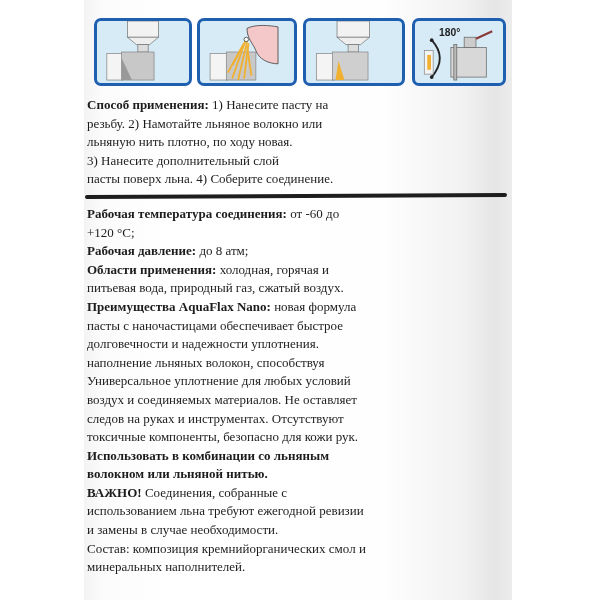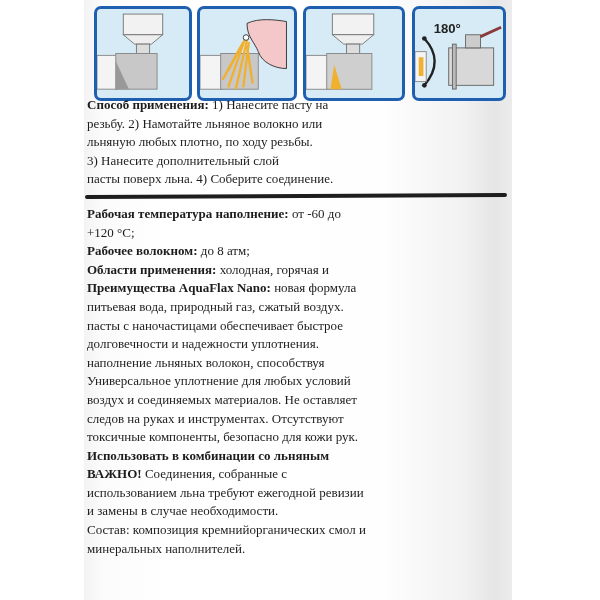--- a/index.html
+++ b/index.html
@@ -10,21 +10,21 @@
   }
   .tube {
     position: absolute; left: 84px; top: 0; width: 428px; height: 600px;
     background: linear-gradient(to right, #f3f3f3 0%, #fbfbfb 4%, #ffffff 20%, #fefefe 70%, #f2f2f2 88%, #e6e6e6 96%, #ececec 100%);
     overflow: hidden;
   }
   .icons {
     position: absolute; left: 10px; top: 6px; height: 88px; width: 412px;
   }
   .panel {
-    position: absolute; top: 0; height: 95px;
+    position: absolute; top: 12px; height: 68px;
     border: 3px solid #1f5fb0; border-radius: 7px;
     background: #d6ebf6; box-sizing: border-box; overflow: hidden;
   }
   .panel svg { position: absolute; left: 0; top: 0; width: 100%; height: 100%; }
   .p1 { left: 0; width: 98px; }
   .p2 { left: 103px; width: 100px; }
   .p3 { left: 209px; width: 102px; }
   .p4 { left: 318px; width: 94px; }
 
   .text {
@@ -96,42 +96,43 @@
         <rect x="40" y="32" width="4" height="48" fill="#bbb" stroke="#666" stroke-width="1"></rect>
         <rect x="54" y="22" width="16" height="14" fill="#ccc" stroke="#666" stroke-width="1"></rect>
         <line x1="70" y1="24" x2="92" y2="14" stroke="#8a3a3a" stroke-width="3"></line>
       </svg>
     </div>
   </div>
 
   <div class="text">
     <p><b>Способ применения:</b><span> 1) Нанесите пасту на</span></p>
     <p>резьбу. 2) Намотайте льняное волокно или</p>
-    <p>льняную любых плотно, по ходу резьбы.</p>
+    <p>льняную нить плотно, по ходу новая.</p>
     <p>3) Нанесите дополнительный слой</p>
     <p>пасты поверх льна. 4) Соберите соединение.</p>
 
     <div class="rule"></div>
 
-    <p><b>Рабочая температура наполнение:</b><span> от -60 до</span></p>
+    <p><b>Рабочая температура соединения:</b><span> от -60 до</span></p>
     <p>+120 °С;</p>
-    <p><b>Рабочее волокном:</b><span> до 8 атм;</span></p>
+    <p><b>Рабочая давление:</b><span> до 8 атм;</span></p>
     <p><b>Области применения:</b><span> холодная, горячая и</span></p>
+    <p>питьевая вода, природный газ, сжатый воздух.</p>
+
     <p><b>Преимущества AquaFlax Nano:</b><span> новая формула</span></p>
-
-    <p>питьевая вода, природный газ, сжатый воздух.</p>
     <p>пасты с наночастицами обеспечивает быстрое</p>
     <p>долговечности и надежности уплотнения.</p>
     <p>наполнение льняных волокон, способствуя</p>
     <p>Универсальное уплотнение для любых условий</p>
     <p>воздух и соединяемых материалов. Не оставляет</p>
     <p>следов на руках и инструментах. Отсутствуют</p>
     <p>токсичные компоненты, безопасно для кожи рук.</p>
 
     <p><b>Использовать в комбинации со льняным</b></p>
+    <p><b>волокном или льняной нитью.</b></p>
 
     <p><b>ВАЖНО!</b><span> Соединения, собранные с</span></p>
     <p>использованием льна требуют ежегодной ревизии</p>
     <p>и замены в случае необходимости.</p>
 
     <p>Состав: композиция кремнийорганических смол и</p>
     <p>минеральных наполнителей.</p>
   </div>
 </div>
 

